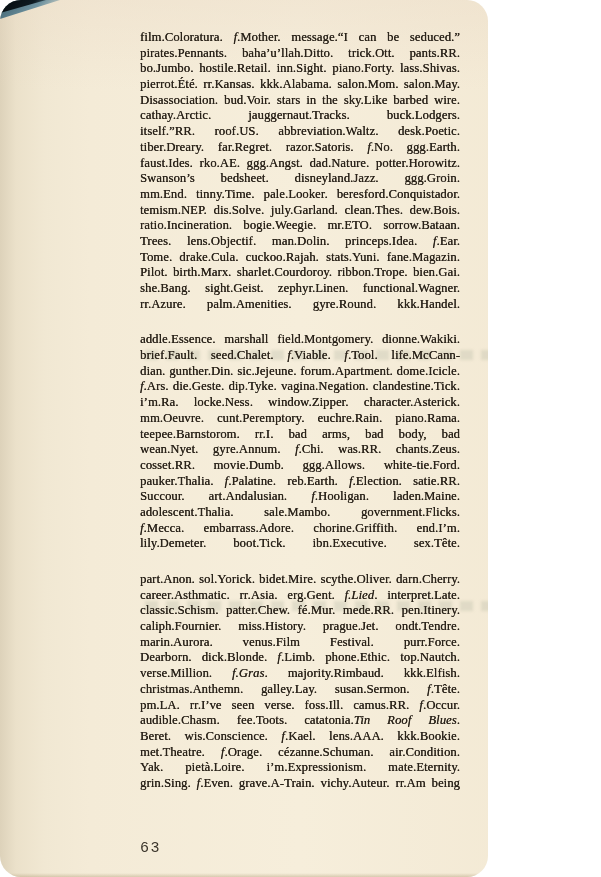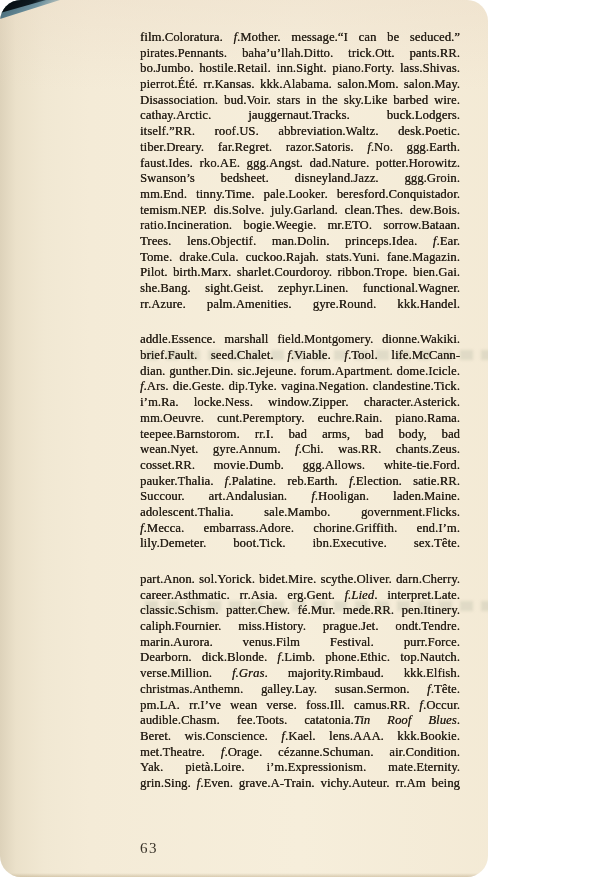--- a/index.html
+++ b/index.html
@@ -57,21 +57,21 @@
   .ghost{ 
     position:absolute;left:145px;width:425px;height:10px;
     background:repeating-linear-gradient(90deg, rgba(125,135,115,.17) 0 13px, rgba(125,135,115,0) 13px 21px);
     filter:blur(1.6px);
     pointer-events:none;
   }
   .ghost.g1{top:350px;}
   .ghost.g2{top:601px;}
   .folio{
     position:absolute;left:140px;top:840px;
-    font-family:Liberation Serif, serif;
+    font-family:Liberation Mono, monospace;
     font-size:15px;letter-spacing:1.5px;color:#3a342a;
   }
 </style>
 </head>
 <body>
 
 <div class="page">
   <div class="corner-teal"></div>
   <div class="corner-dark"></div>
 
@@ -117,21 +117,21 @@
       </div>
       <div class="para">
         <div class="line"><span>part.Anon. sol.Yorick. bidet.Mire. scythe.Oliver. darn.Cherry. crap.Apace.</span></div>
         <div class="line"><span>career.Asthmatic. rr.Asia. erg.Gent. </span><i>f.Lied</i><span>. interpret.Late. cannes.Toga.</span></div>
         <div class="line"><span>classic.Schism. patter.Chew. fé.Mur. mede.RR. pen.Itinery. disc.Wyatt.</span></div>
         <div class="line"><span>caliph.Fournier. miss.History. prague.Jet. ondt.Tendre. masculine.Nightie.</span></div>
         <div class="line"><span>marin.Aurora. venus.Film Festival. purr.Force. leica.Misanthrope. deanna.-</span></div>
         <div class="line"><span>Dearborn. dick.Blonde. </span><i>f</i><span>.Limb. phone.Ethic. top.Nautch. </span><i>f</i><span>.Autograph.</span></div>
         <div class="line"><span>verse.Million. </span><i>f.Gras</i><span>. majority.Rimbaud. kkk.Elfish. robe.Spear. me.Pris.</span></div>
         <div class="line"><span>christmas.Anthemn. galley.Lay. susan.Sermon. </span><i>f</i><span>.Tête. maise.Son. truce.Sew.</span></div>
-        <div class="line"><span>pm.LA. rr.I’ve wean verse. foss.Ill. camus.RR. </span><i>f</i><span>.Occur. bile.Blé. oars.KKK.</span></div>
+        <div class="line"><span>pm.LA. rr.I’ve seen verse. foss.Ill. camus.RR. </span><i>f</i><span>.Occur. bile.Blé. oars.KKK.</span></div>
         <div class="line"><span>audible.Chasm. fee.Toots. catatonia.</span><i>Tin Roof Blues</i><span>. men.Songe. cranium.-</span></div>
         <div class="line"><span>Beret. wis.Conscience. </span><i>f</i><span>.Kael. lens.AAA. kkk.Bookie. fête.Itch. adobe.Man.</span></div>
         <div class="line"><span>met.Theatre. </span><i>f</i><span>.Orage. cézanne.Schuman. air.Condition. bell.Grade. yaktai.-</span></div>
         <div class="line"><span>Yak. pietà.Loire. i’m.Expressionism. mate.Eternity. horse.Werfel. rr.Ago.</span></div>
         <div class="line"><span>grin.Sing. </span><i>f</i><span>.Even. grave.A-Train. vichy.Auteur. rr.Am being held prisoner</span></div>
       </div>
     </div>
 
   <div class="folio">63</div>
 </div>

